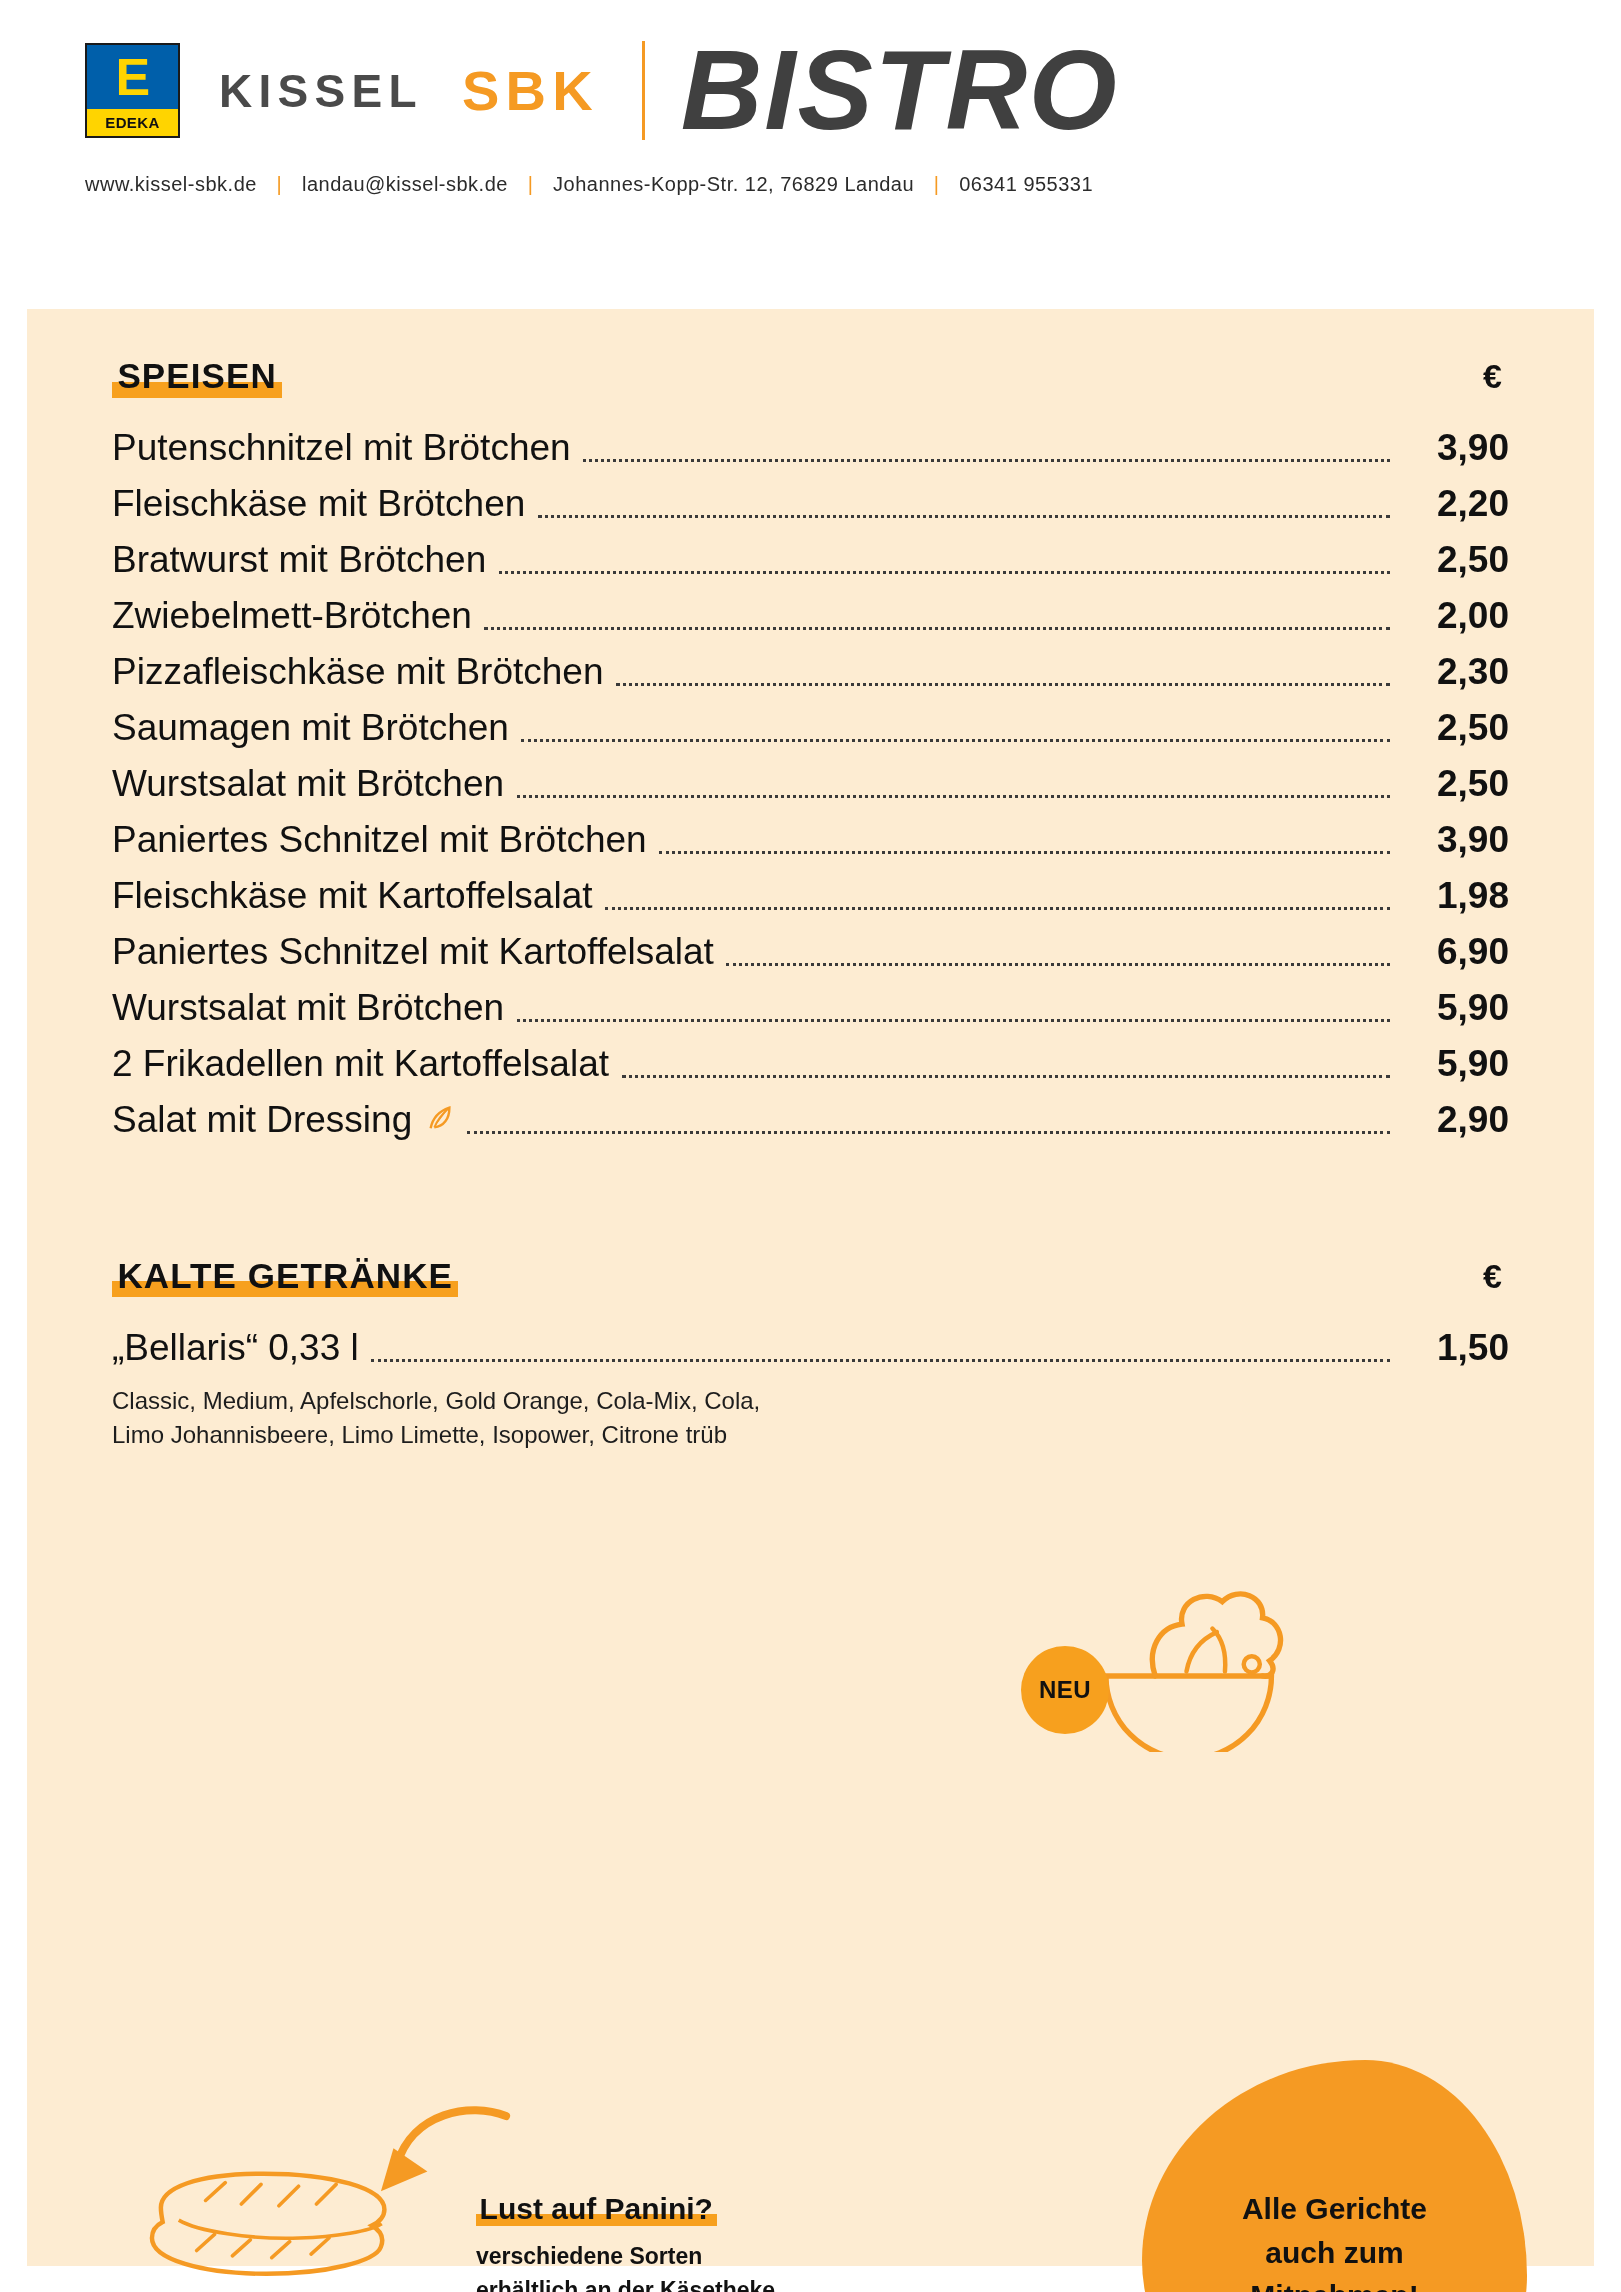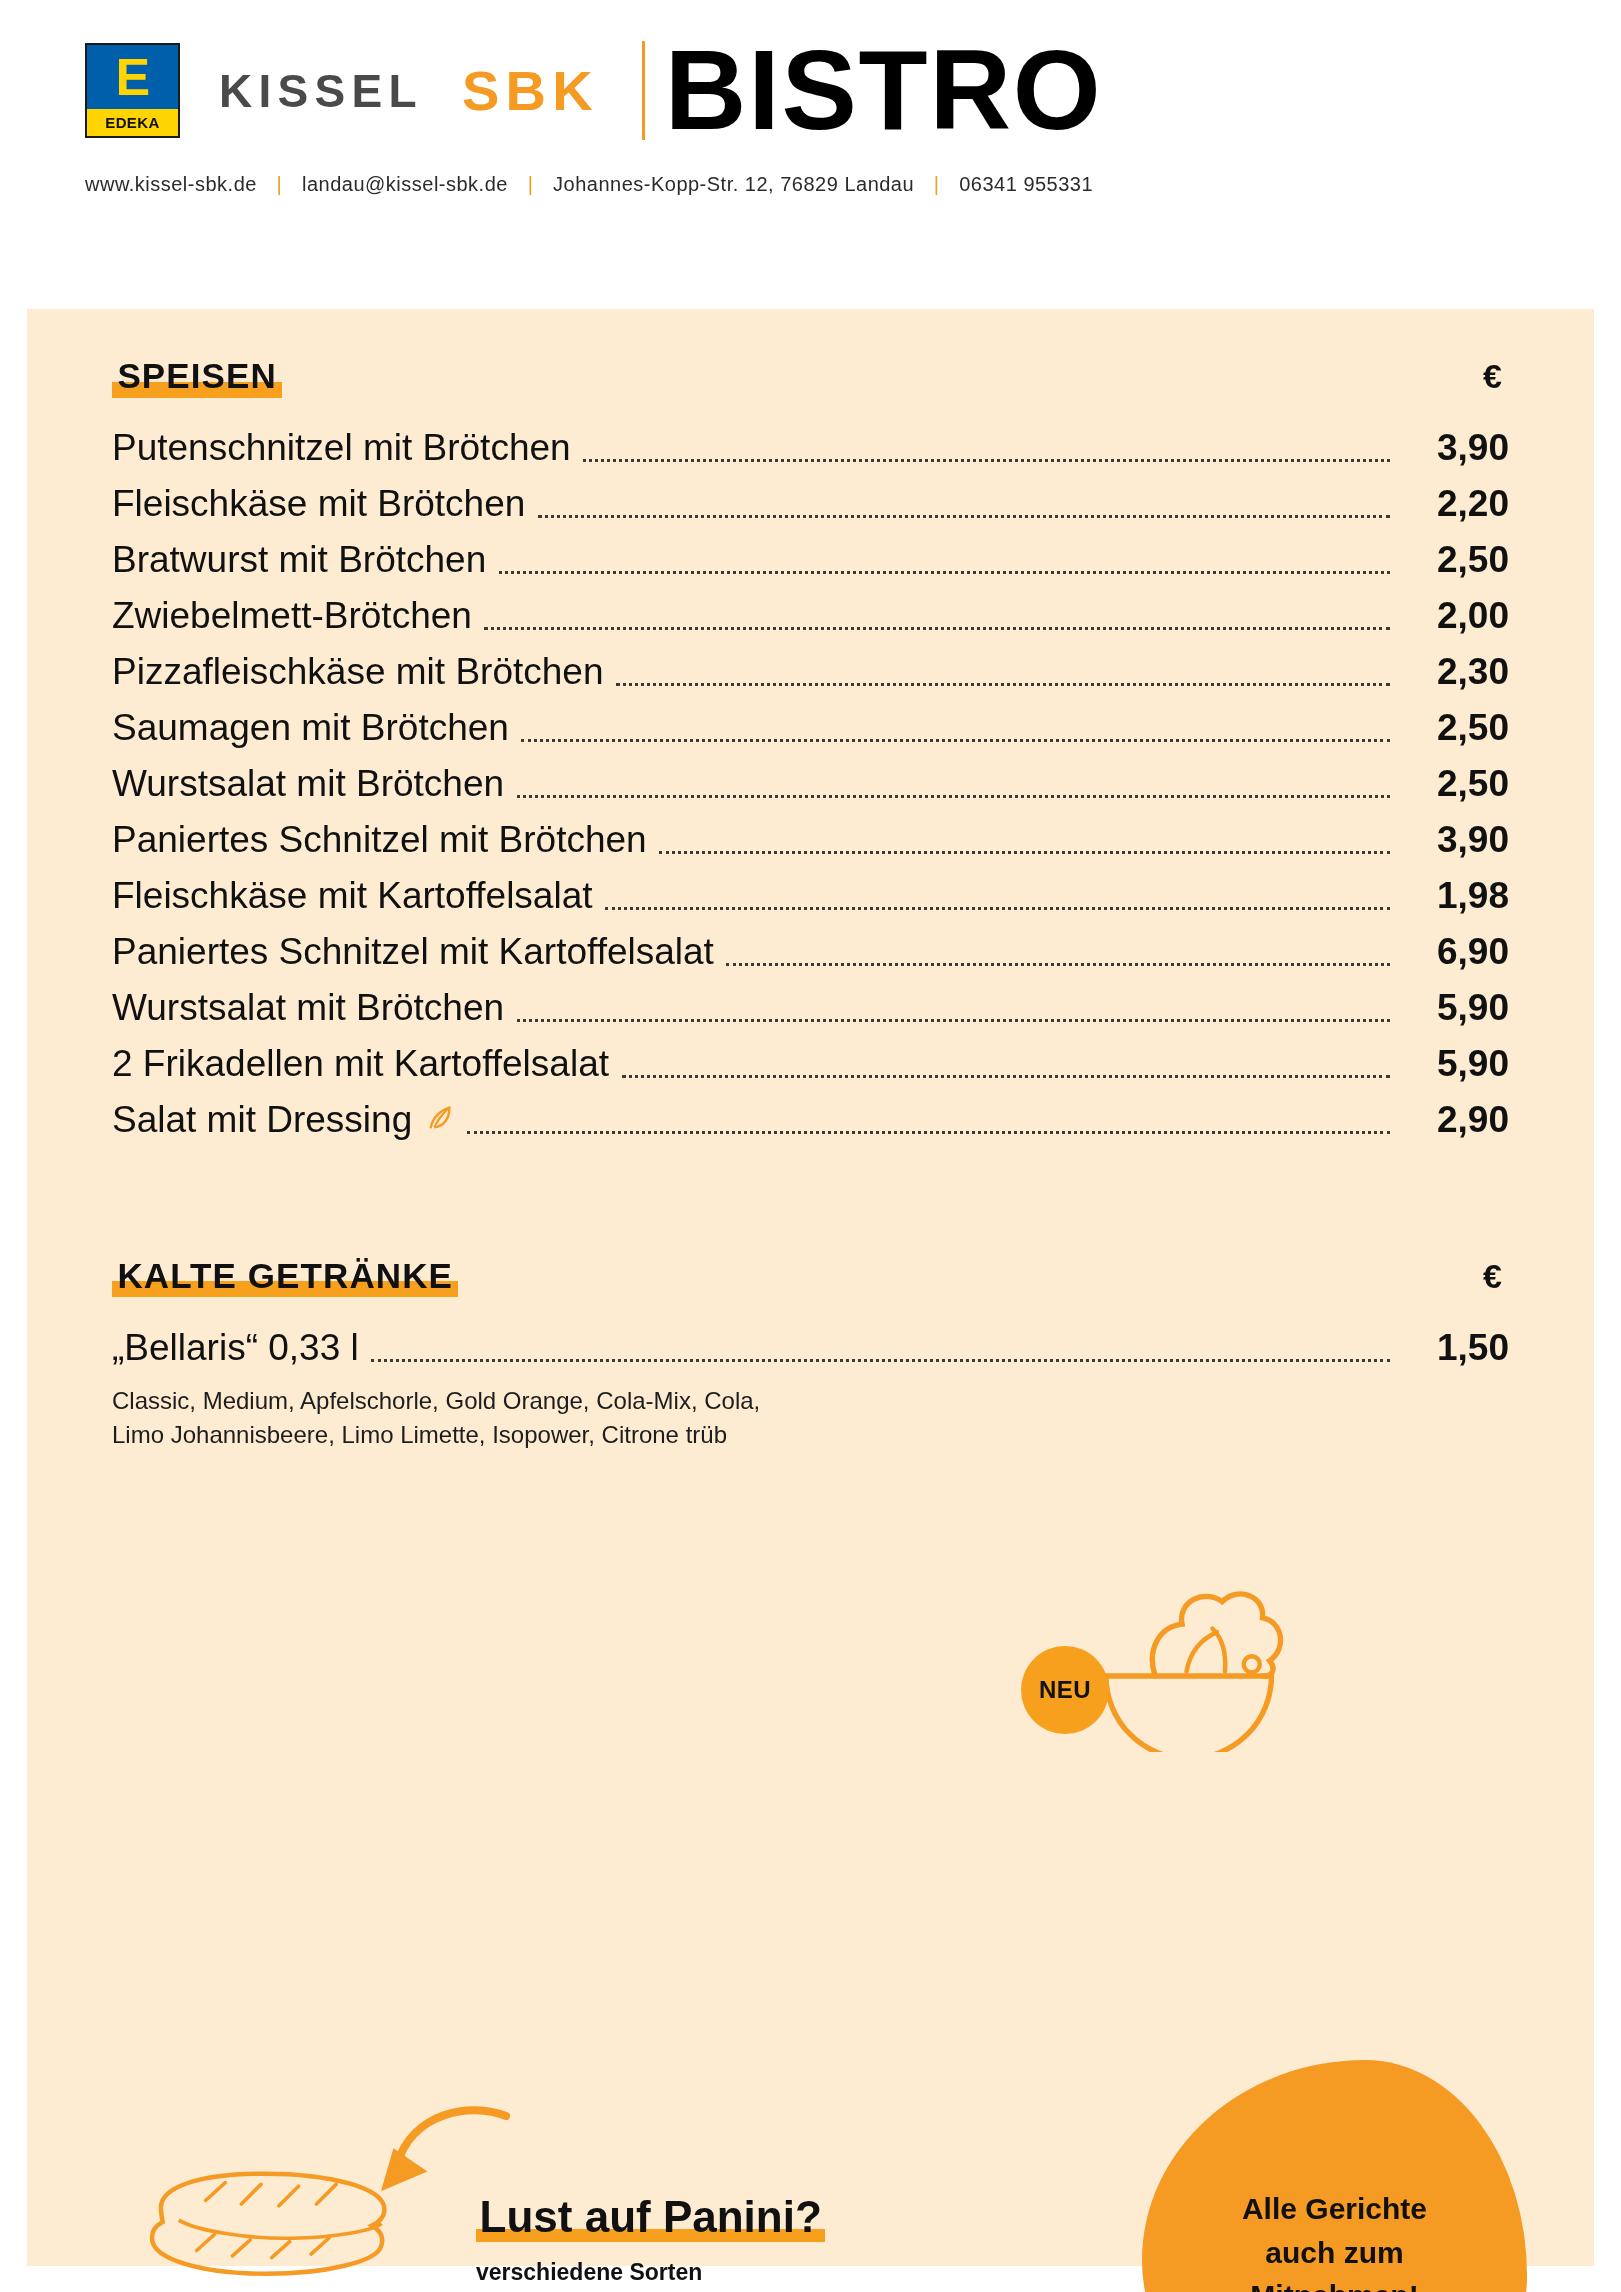--- a/index.html
+++ b/index.html
@@ -91,24 +91,25 @@
   .divider-vert {
     width: 2.7px;
     height: 99px;
     background: #f59a23;
     margin-left: 43px;
   }
   .bistro {
     font-size: 113px;
     font-weight: bold;
     letter-spacing: 1.8px;
-    color: #000000;
-    margin-left: 20px;
+    color: #404040;
+    margin-left: 36px;
     line-height: 0.95;
     font-family: "Liberation Sans", sans-serif;
+    font-style: italic;
   }
 
   .contactrow {
     display: flex;
     align-items: center;
     font-size: 20px;
     letter-spacing: 0.5px;
     color: #2b2b2b;
     padding-top: 39px;
   }
@@ -226,21 +227,21 @@
     left: 116px;
     top: 1827px;
     display: flex;
     align-items: flex-start;
   }
   .panini-text {
     margin-left: 29px;
     margin-top: 56px;
   }
   .panini-title {
-    font-size: 44px;
+    font-size: 30px;
     font-weight: bold;
     color: #111;
     background: linear-gradient(to top, #f7a01e 0 12.5px, transparent 12.5px 100%);
     display: inline-block;
     padding: 0 3.6px;
   }
   .panini-sub {
     font-size: 23px;
     font-weight: bold;
     color: #111;

